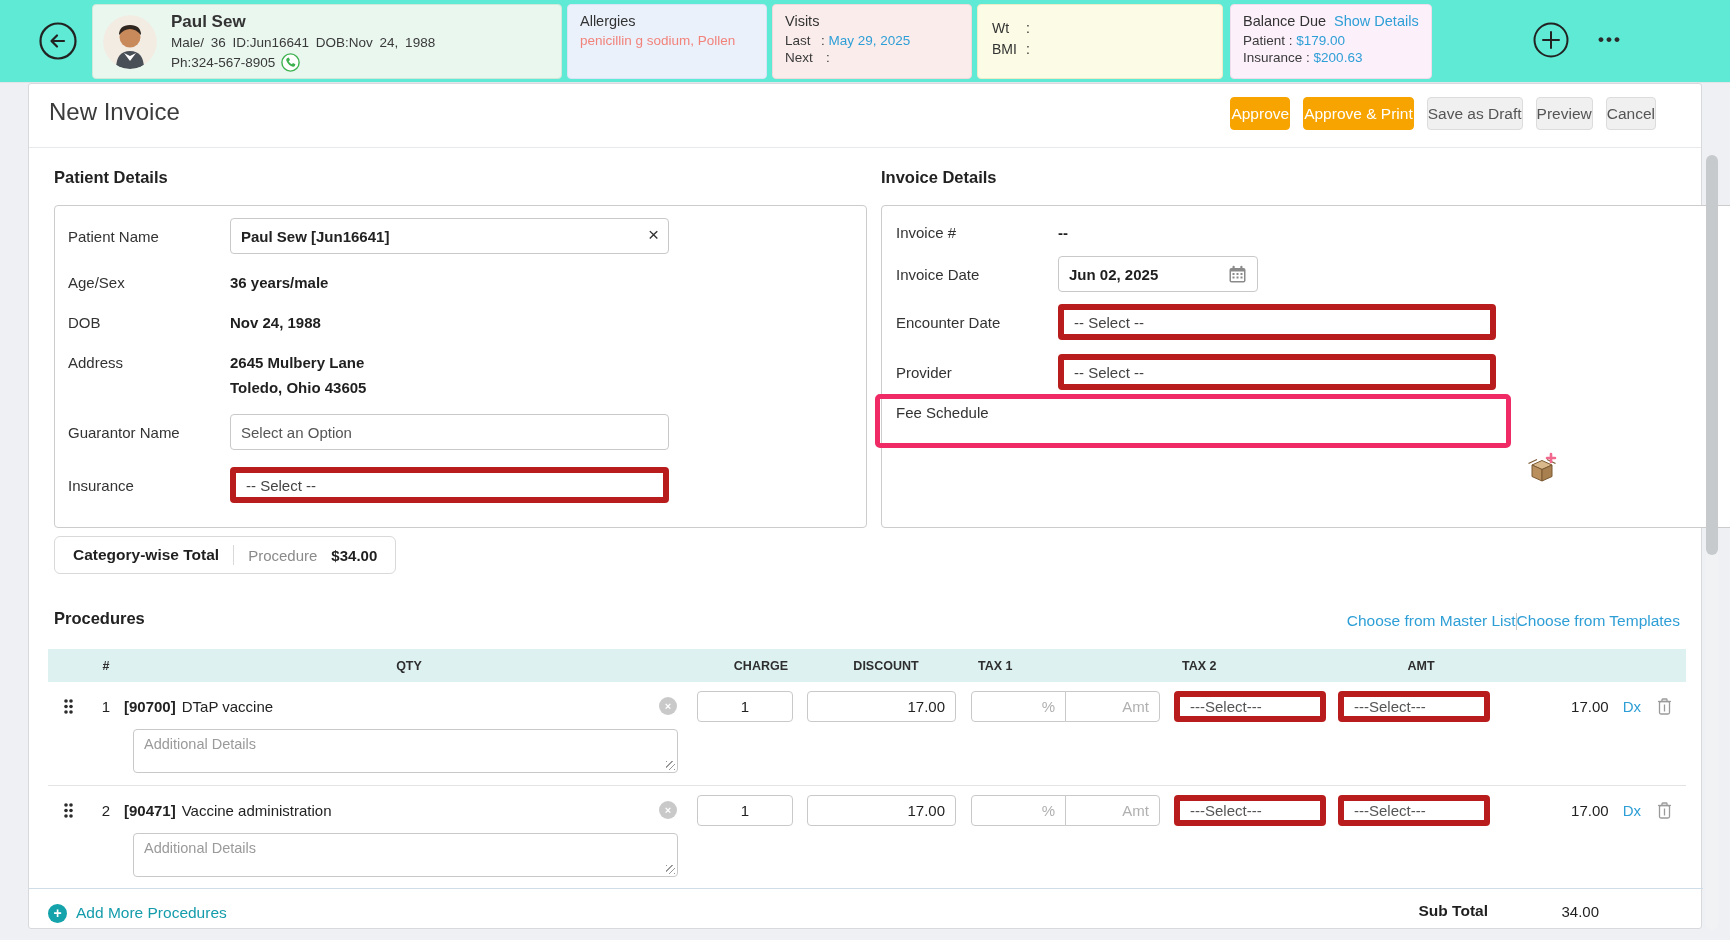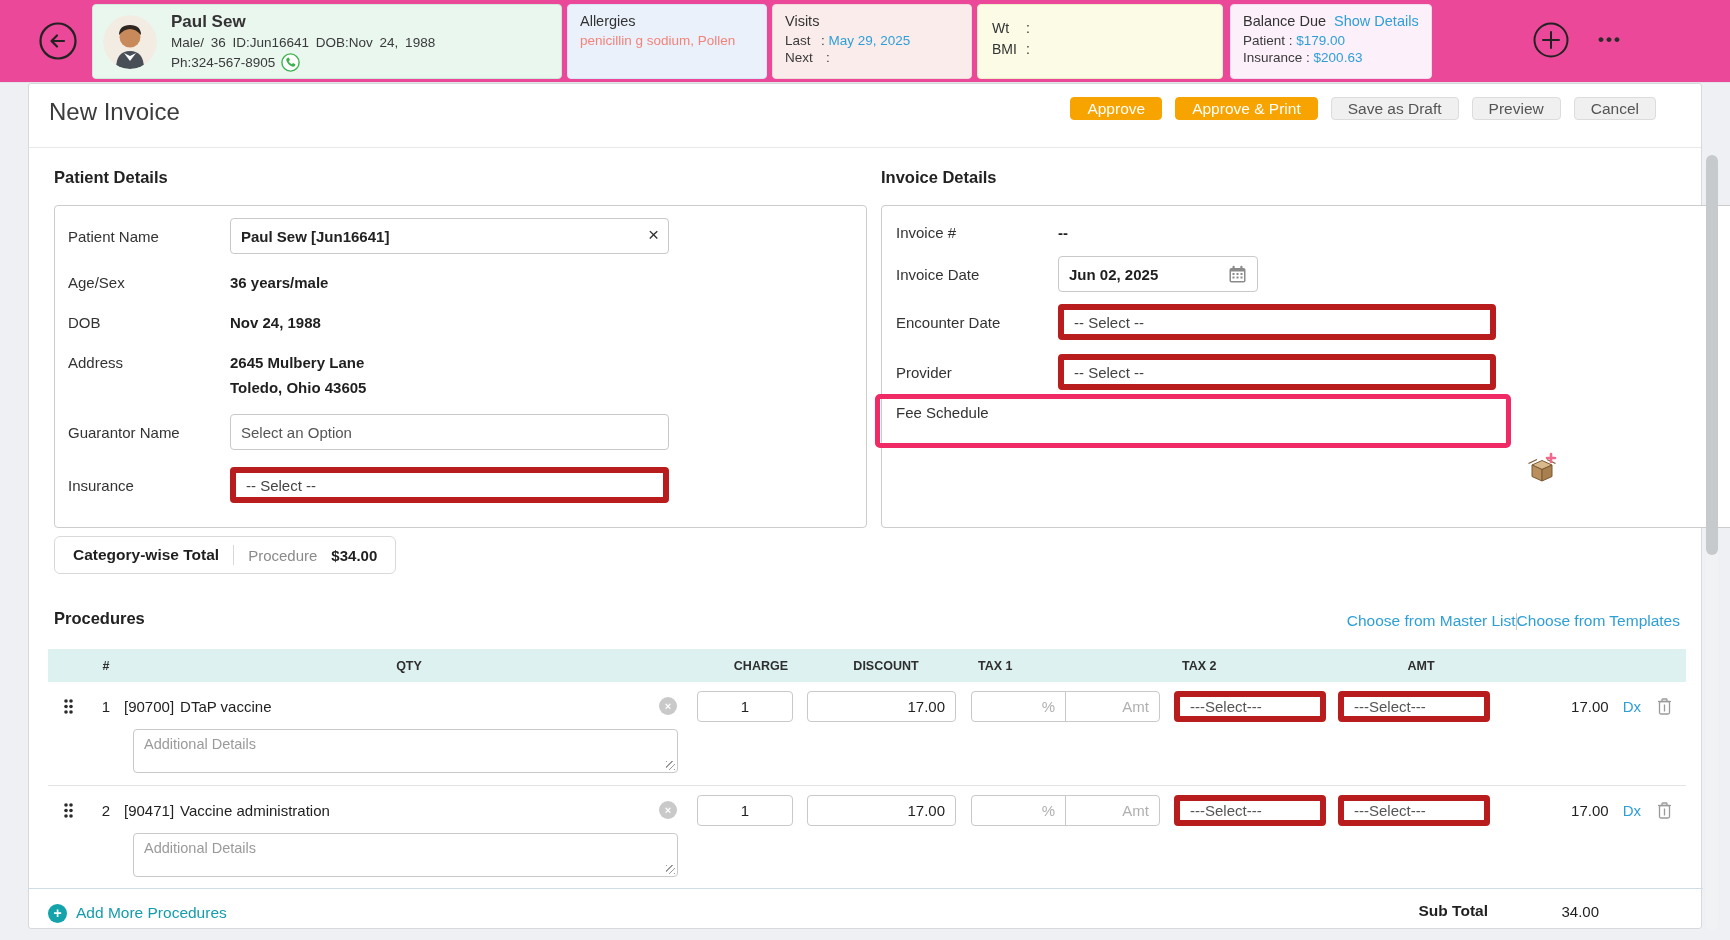--- a/index.html
+++ b/index.html
@@ -3,21 +3,21 @@
 <meta charset="utf-8">
 <style>
   * { box-sizing: border-box; margin: 0; padding: 0; }
   html,body { width:1730px; height:940px; }
   body {
     font-family: "Liberation Sans", sans-serif;
     background:#eef0f3; color:#333; position:relative; overflow:hidden;
     font-size:15px;
   }
   
-  .topbar { position:absolute; left:0; top:0; width:1730px; height:83px; background:#ec4899; border-bottom:1px solid #e2e4e7; }
+  .topbar { position:absolute; left:0; top:0; width:1730px; height:83px; background:#5eead4; border-bottom:1px solid #e2e4e7; }
   .back-btn { position:absolute; left:38px; top:21px; width:40px; height:40px; border-radius:50%; background:transparent; border:none; cursor:pointer; }
   .hcard { position:absolute; top:4px; height:75px; border-radius:4px; border:1px solid #e0e4e0; }
   .hcard.patient   { left:92px;  width:470px; background:#e9f7ef; border-color:#cfe8da; }
   .hcard.allergies { left:567px; width:200px; background:#eaf1fb; border-color:#d9e5f6; padding:8px 12px; }
   .hcard.visits    { left:772px; width:200px; background:#fbecec; border-color:#f1dada; padding:8px 12px; }
   .hcard.vitals    { left:977px; width:246px; background:#fcfce6; border-color:#ececc8; padding:10px 14px; }
   .hcard.balance   { left:1230px; width:202px; background:#fcf0fa; border-color:#f0dcec; padding:8px 12px; }
   .avatar { position:absolute; left:10px; top:10px; width:54px; height:54px; border-radius:50%; overflow:hidden; }
   .pt-text { position:absolute; left:78px; top:7px; }
   .pt-name { font-size:17px; font-weight:700; color:#333; }
@@ -32,21 +32,21 @@
   a.blue, .linklike { color:#2e9fd6; text-decoration:none; cursor:pointer; }
   .vital-line { font-size:14px; margin-top:5px; }
   .bal-title-row { display:flex; gap:8px; align-items:flex-end; }
   .plus-btn { position:absolute; left:1532px; top:21px; width:38px; height:38px; background:transparent; border:none; cursor:pointer; }
   .more-btn { position:absolute; left:1588px; top:18px; width:44px; height:44px; background:transparent; border:none; cursor:pointer; font-size:17px; letter-spacing:2px; color:#2b2b2b; font-weight:700; }
   
   .main-card { position:absolute; left:28px; top:83px; width:1674px; height:846px; background:#fff; border:1px solid #d7d9dc; border-radius:3px; }
   .title-row { position:absolute; left:0; top:0; width:100%; height:64px; border-bottom:1px solid #e8e9ea; }
   .page-title { position:absolute; left:20px; top:14px; font-size:24px; font-weight:500; color:#3c3c3c; }
   .btns { position:absolute; right:45px; top:13px; display:flex; gap:13px; }
-  .btn { height:23px; padding:0 16px; font-family:inherit; font-size:15.5px; border-radius:4px; cursor:pointer; }
+  .btn { height:33px; padding:0 0; font-family:inherit; font-size:15.5px; border-radius:4px; cursor:pointer; }
   .btn.orange { background:#f7a400; border:1px solid #f7a400; color:#fff; }
   .btn.gray { background:#f0f0f0; border:1px solid #dcdcdc; color:#555; }
   .sec-title { position:absolute; font-size:16.5px; font-weight:700; color:#222; }
   .panel { position:absolute; top:121px; height:323px; border:1px solid #ccc; border-radius:4px; background:#fff; }
   .panel.left { left:25px; width:813px; padding:12px 0 0 13px; }
   .panel.right { left:852px; width:894px; padding:14px 0 0 14px; }
   .frow { display:flex; align-items:center; }
   .flabel { width:162px; font-size:15px; color:#333; flex:none; }
   .tbox { border:1px solid #c9c9c9; border-radius:4px; height:36px; font-family:inherit; font-size:15px; color:#222; padding:0 10px; background:#fff; }
   input.tbox::placeholder, textarea::placeholder { color:#555; opacity:1; }
@@ -77,21 +77,21 @@
   .th-qty { text-align:center; }
   .th-charge { text-align:right; padding-right:14px; }
   .th-disc { text-align:center; }
   .th-tax { padding-left:8px; }
   .th-amt { text-align:center; }
   .proc-row { position:absolute; left:19px; width:1638px; height:92px; }
   .proc-row .line { height:34px; }
   .cell-handle { display:flex; justify-content:center; cursor:grab; }
   .cell-num { text-align:center; font-size:15px; color:#222; }
   .cell-desc { display:flex; align-items:center; justify-content:space-between; padding-right:17px; font-size:15px; color:#222; }
-  .pcode { font-weight:400; margin-right:6px; }
+  .pcode { font-weight:700; margin-right:6px; }
   .desc-clear { width:18px; height:18px; border-radius:50%; background:#c9c9c9; color:#fff; font-size:11px; font-weight:700; line-height:18px; text-align:center; border:none; cursor:pointer; flex:none; }
   .qty-input { width:96px; margin-left:3px; text-align:center; }
   .charge-input { width:149px; margin-left:5px; text-align:right; }
   .disc-group { display:flex; margin-left:1px; }
   .disc-pct { width:95px; border-radius:4px 0 0 4px; text-align:right; }
   .disc-amt { width:95px; border-radius:0 4px 4px 0; margin-left:-1px; text-align:right; }
   .disc-group input::placeholder { color:#b0b0b0; }
   .tax-box { width:152px; color:#555; }
   .cell-amt { display:flex; align-items:center; justify-content:flex-end; gap:14px; padding-right:13px; font-size:15px; color:#222; }
   .trash-btn { background:none; border:none; cursor:pointer; width:18px; height:19px; padding:0; }

